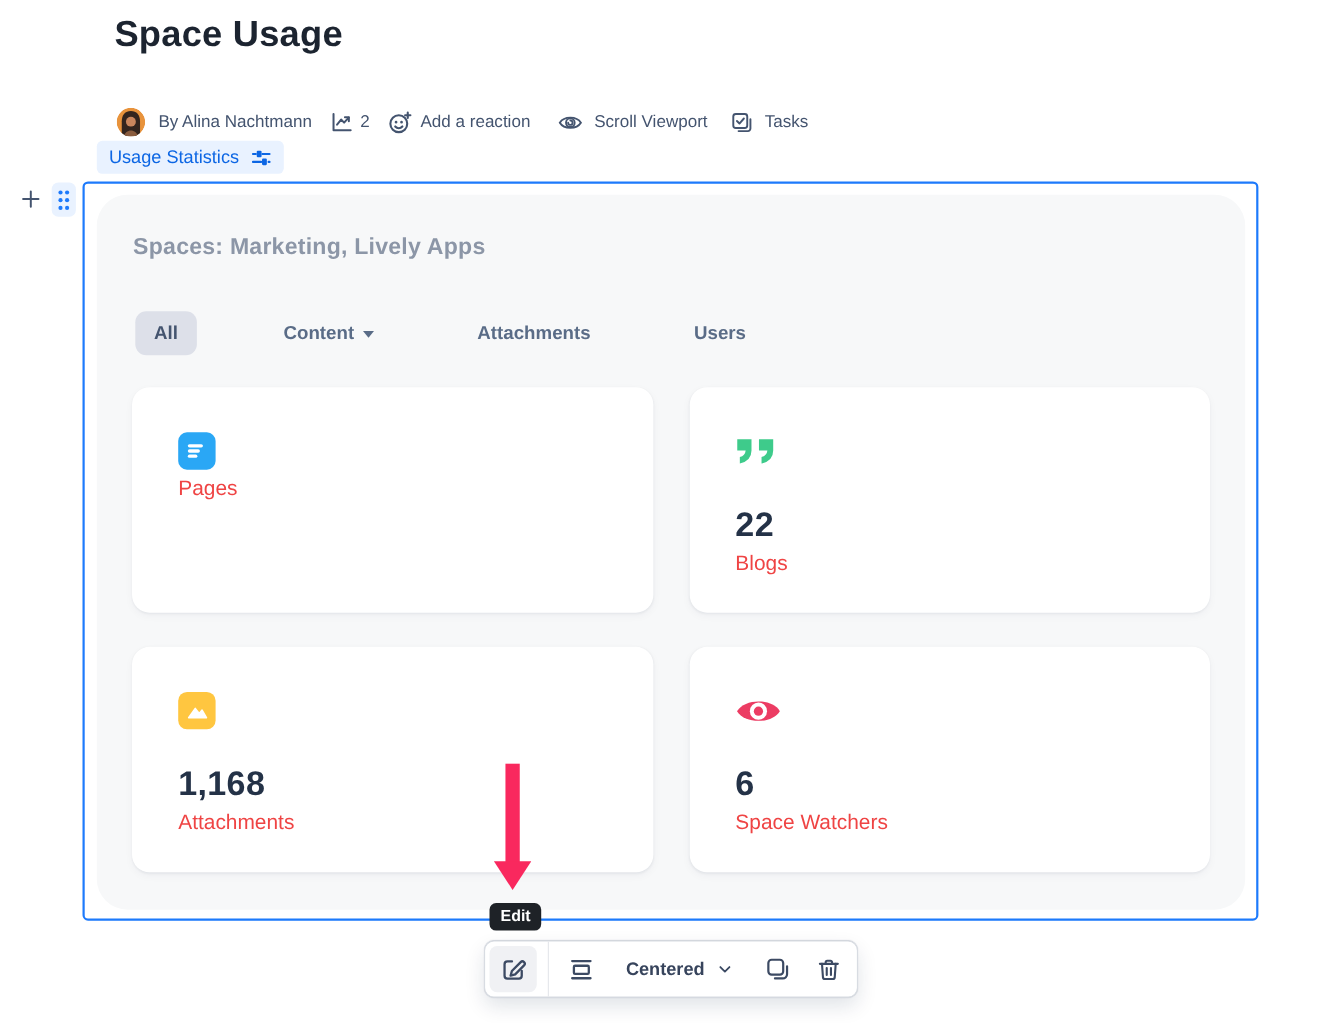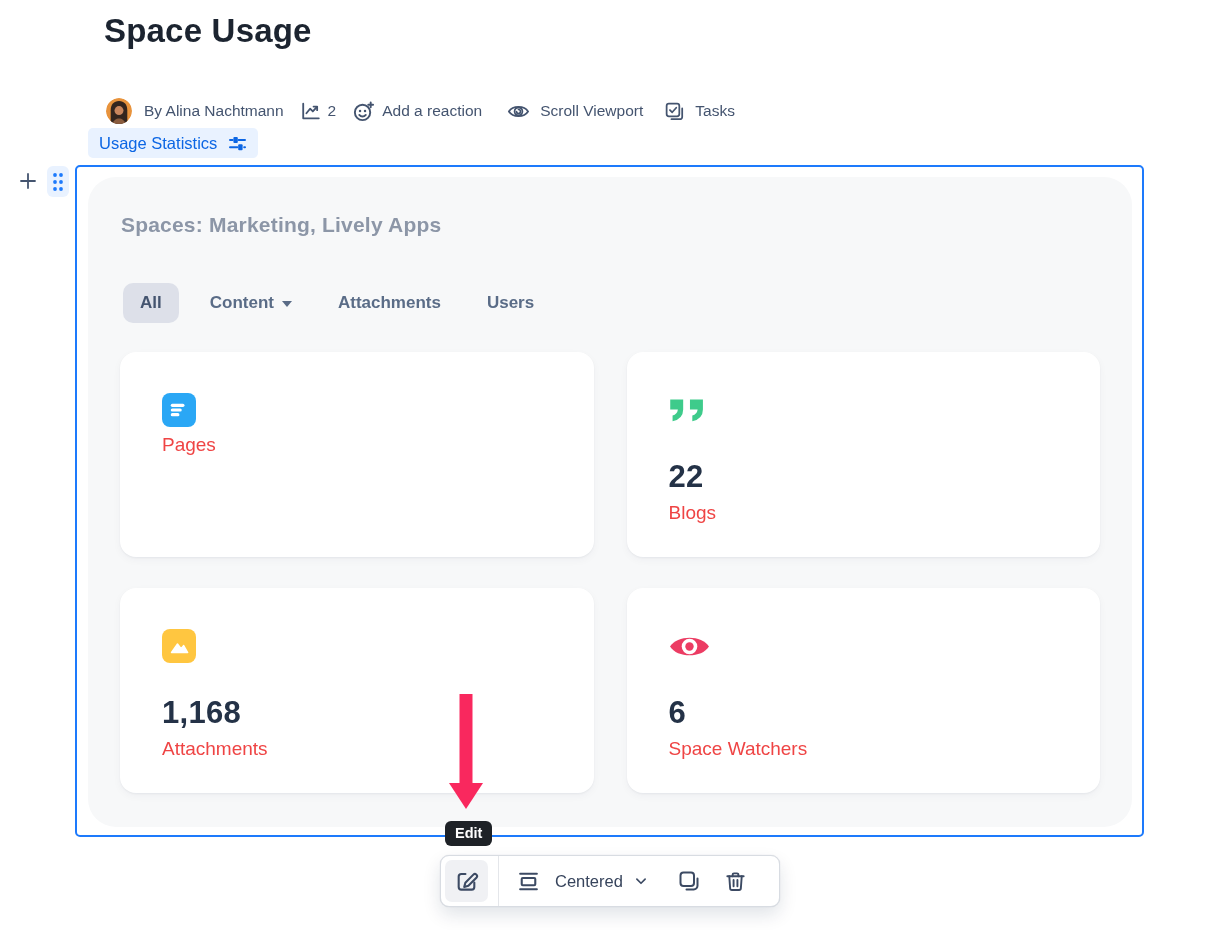--- a/index.html
+++ b/index.html
@@ -25,21 +25,21 @@
 
   
   .plus-btn { position:absolute; left:18px; top:171px; width:20px; height:20px; display:flex; align-items:center; justify-content:center; }
   .drag-handle { position:absolute; left:47px; top:166px; width:22px; height:31px; background:#e9f2ff; border-radius:6px; display:flex; align-items:center; justify-content:center; }
 
   
   .selection { position:absolute; left:75px; top:165px; width:1069px; height:672px; border:2px solid #1d7afc; border-radius:5px; background:transparent; }
   .panel { position:absolute; left:88px; top:177px; width:1044px; height:650px; background:#f7f8f9; border-radius:28px; }
   .panel-heading { position:absolute; left:33px; top:36px; font-size:21px; font-weight:700; color:#8c96a7; letter-spacing:.2px; }
 
-  .tab-row { position:absolute; left:35px; top:106px; display:flex; align-items:center; }
+  .tab-row { position:absolute; left:35px; top:106px; display:flex; align-items:center;gap:48px; }
   .tab { font-size:17px; font-weight:700; color:#5a6c87; display:flex; align-items:center; gap:8px; cursor:default; }
   .tab.active { background:#dde0e9; color:#44546f; padding:10px 17px; border-radius:10px; }
   .tab + .tab { margin-left:31px; }
   .tab.gap-wide { margin-left:46px; }
   .caret-down { width:0; height:0; border-left:5px solid transparent; border-right:5px solid transparent; border-top:6px solid #5a6c87; margin-top:2px; }
 
   .cards { position:absolute; left:32px; top:175px; width:980px; display:grid; grid-template-columns:1fr 1fr; column-gap:33px; row-gap:31px; }
   .card { height:205px; background:#fff; border-radius:16px; padding:41px 42px; box-shadow:0 1px 2px rgba(9,30,66,.05), 0 3px 8px rgba(9,30,66,.04); }
   .card-icon { height:34px; display:flex; align-items:center; }
   .icon-tile { width:34px; height:34px; border-radius:8px; display:flex; align-items:center; justify-content:center; }
@@ -50,21 +50,21 @@
 
   
   .arrow { position:absolute; left:449px; top:694px; z-index:3; }
   .tooltip { position:absolute; left:445px; top:821px; background:#1e2227; color:#fff; font-size:14.5px; font-weight:700; padding:4px 10px 5px; border-radius:6px; z-index:6; }
 
   
   .toolbar { position:absolute; left:440px; top:855px; width:340px; height:52px; background:#fff; border:1px solid #d8dce2; border-radius:9px; box-shadow:0 8px 18px rgba(9,30,66,.12), 0 0 1px rgba(9,30,66,.2); display:flex; align-items:center; z-index:5; }
   .tb-edit { width:43px; height:42px; margin-left:4px; background:#f0f1f4; border-radius:7px; display:flex; align-items:center; justify-content:center; }
   .tb-sep { width:1px; height:50px; background:#e4e6ea; margin-left:10px; }
   .tb-layout { display:flex; align-items:center; margin-left:17px; }
-  .tb-layout .label { margin-left:14px; font-size:16.5px; font-weight:400; color:#37445c; }
+  .tb-layout .label { margin-left:28px; font-size:16.5px; font-weight:700; color:#37445c; }
   .tb-layout .chev { margin-left:9px; }
   .tb-copy { margin-left:27px; display:flex; }
   .tb-trash { margin-left:23px; display:flex; }
 </style>
 </head>
 <body>
 
 <div class="stage">
 
   <h1 class="page-title">Space Usage</h1>

